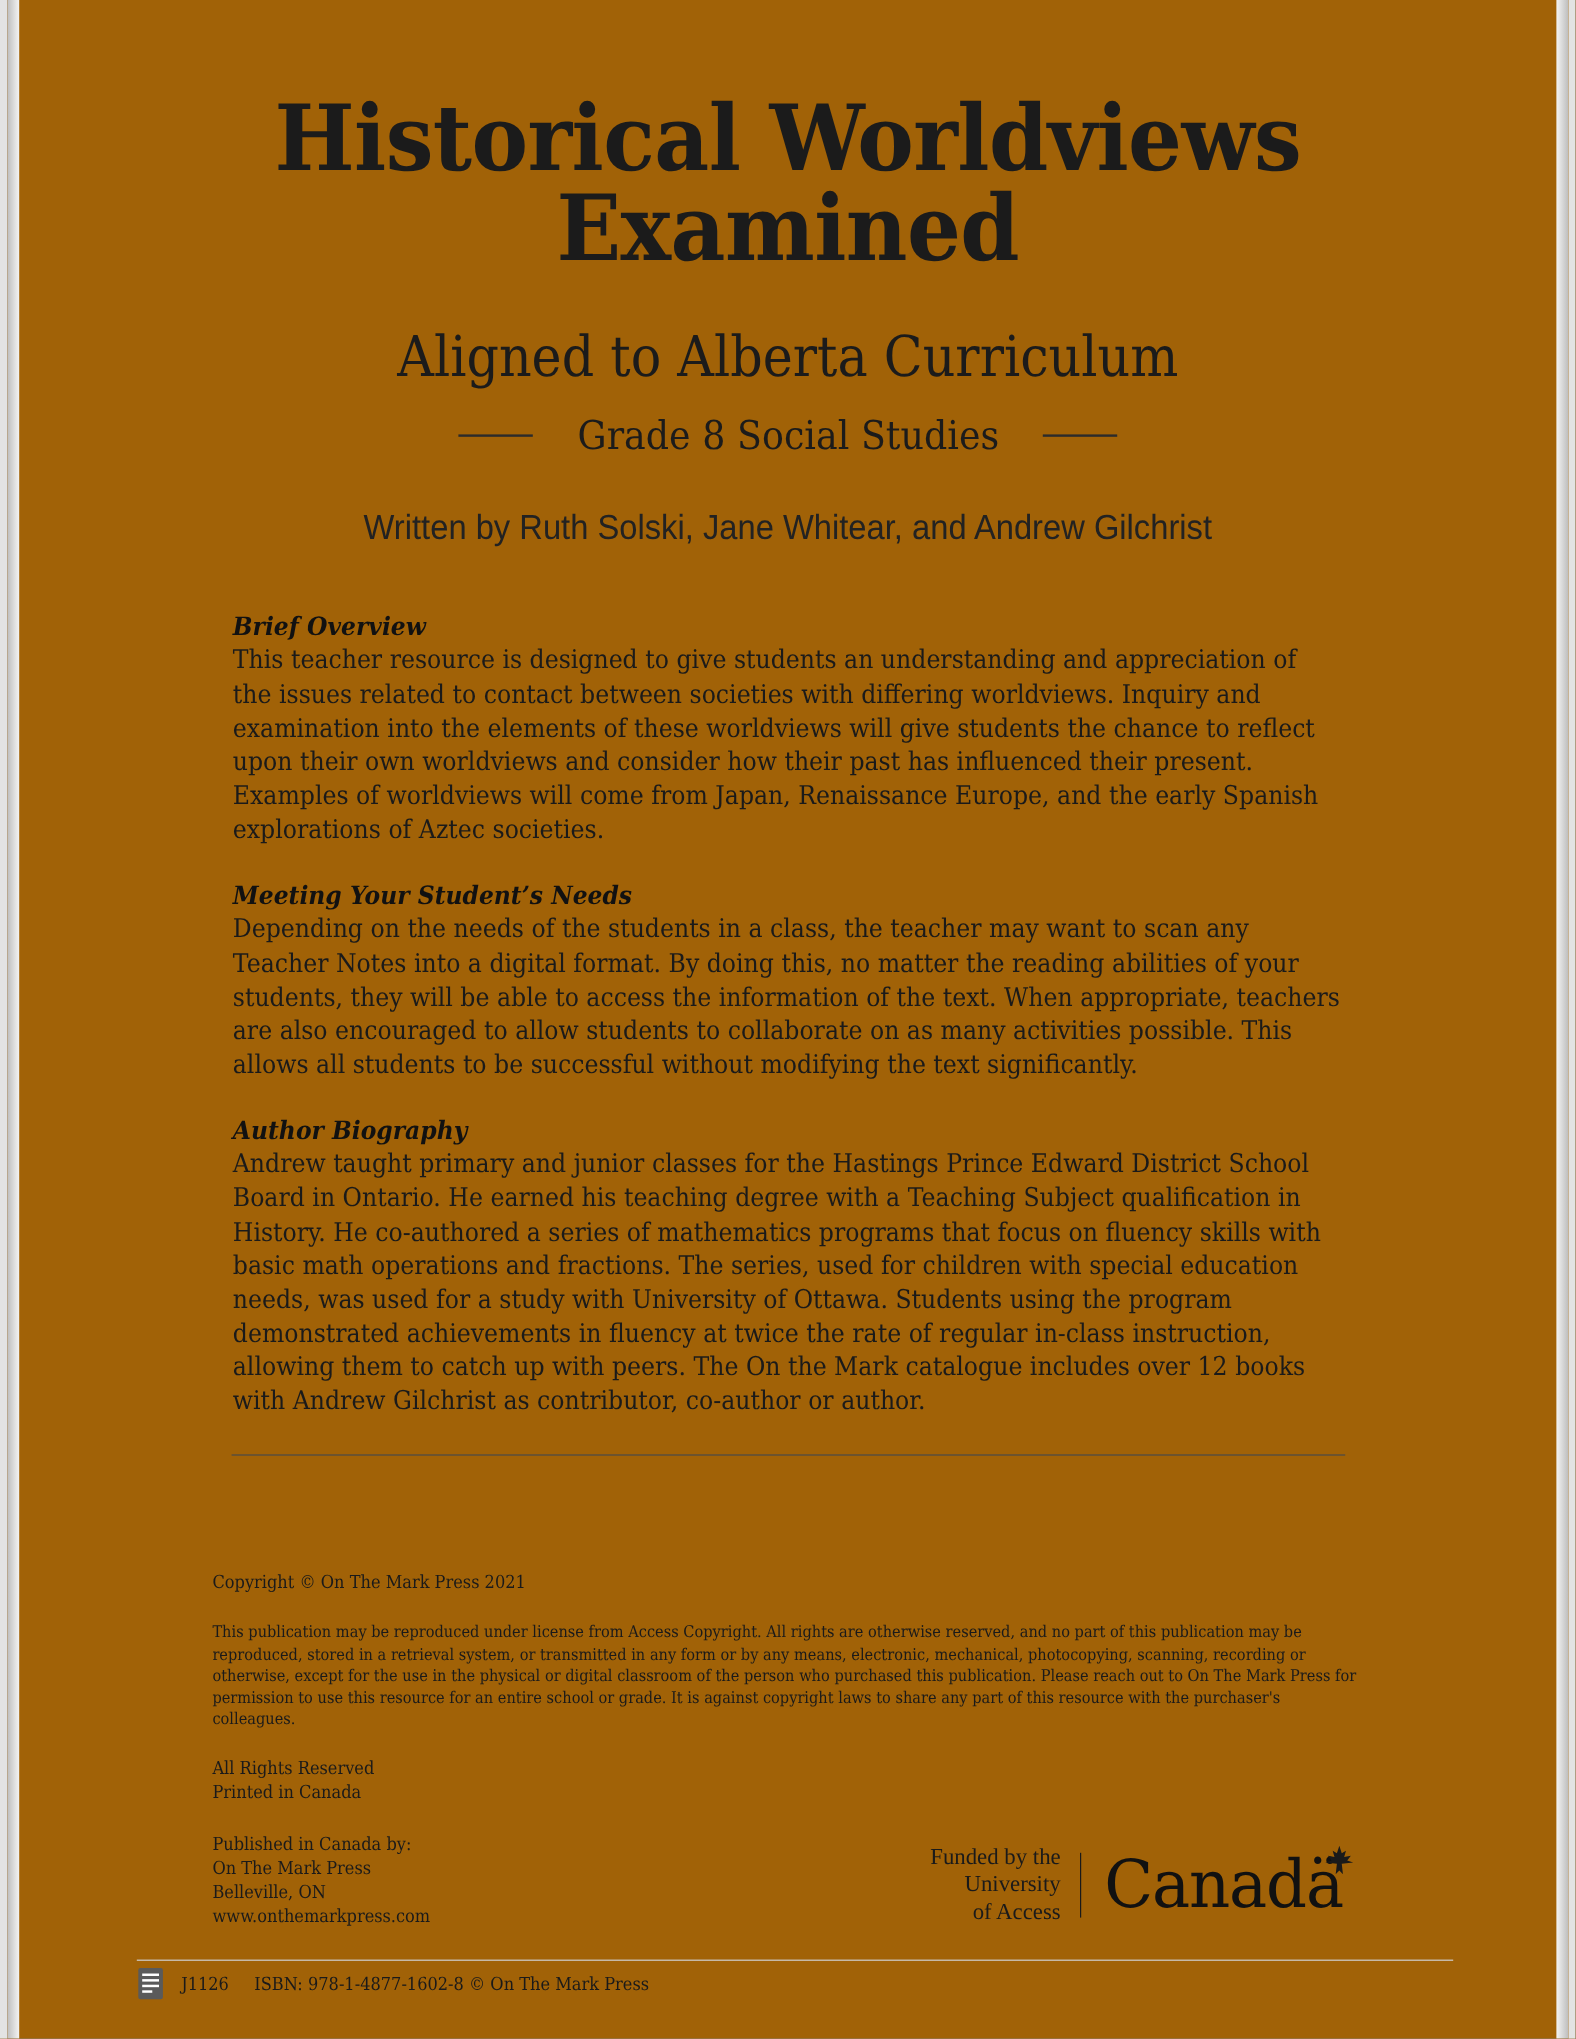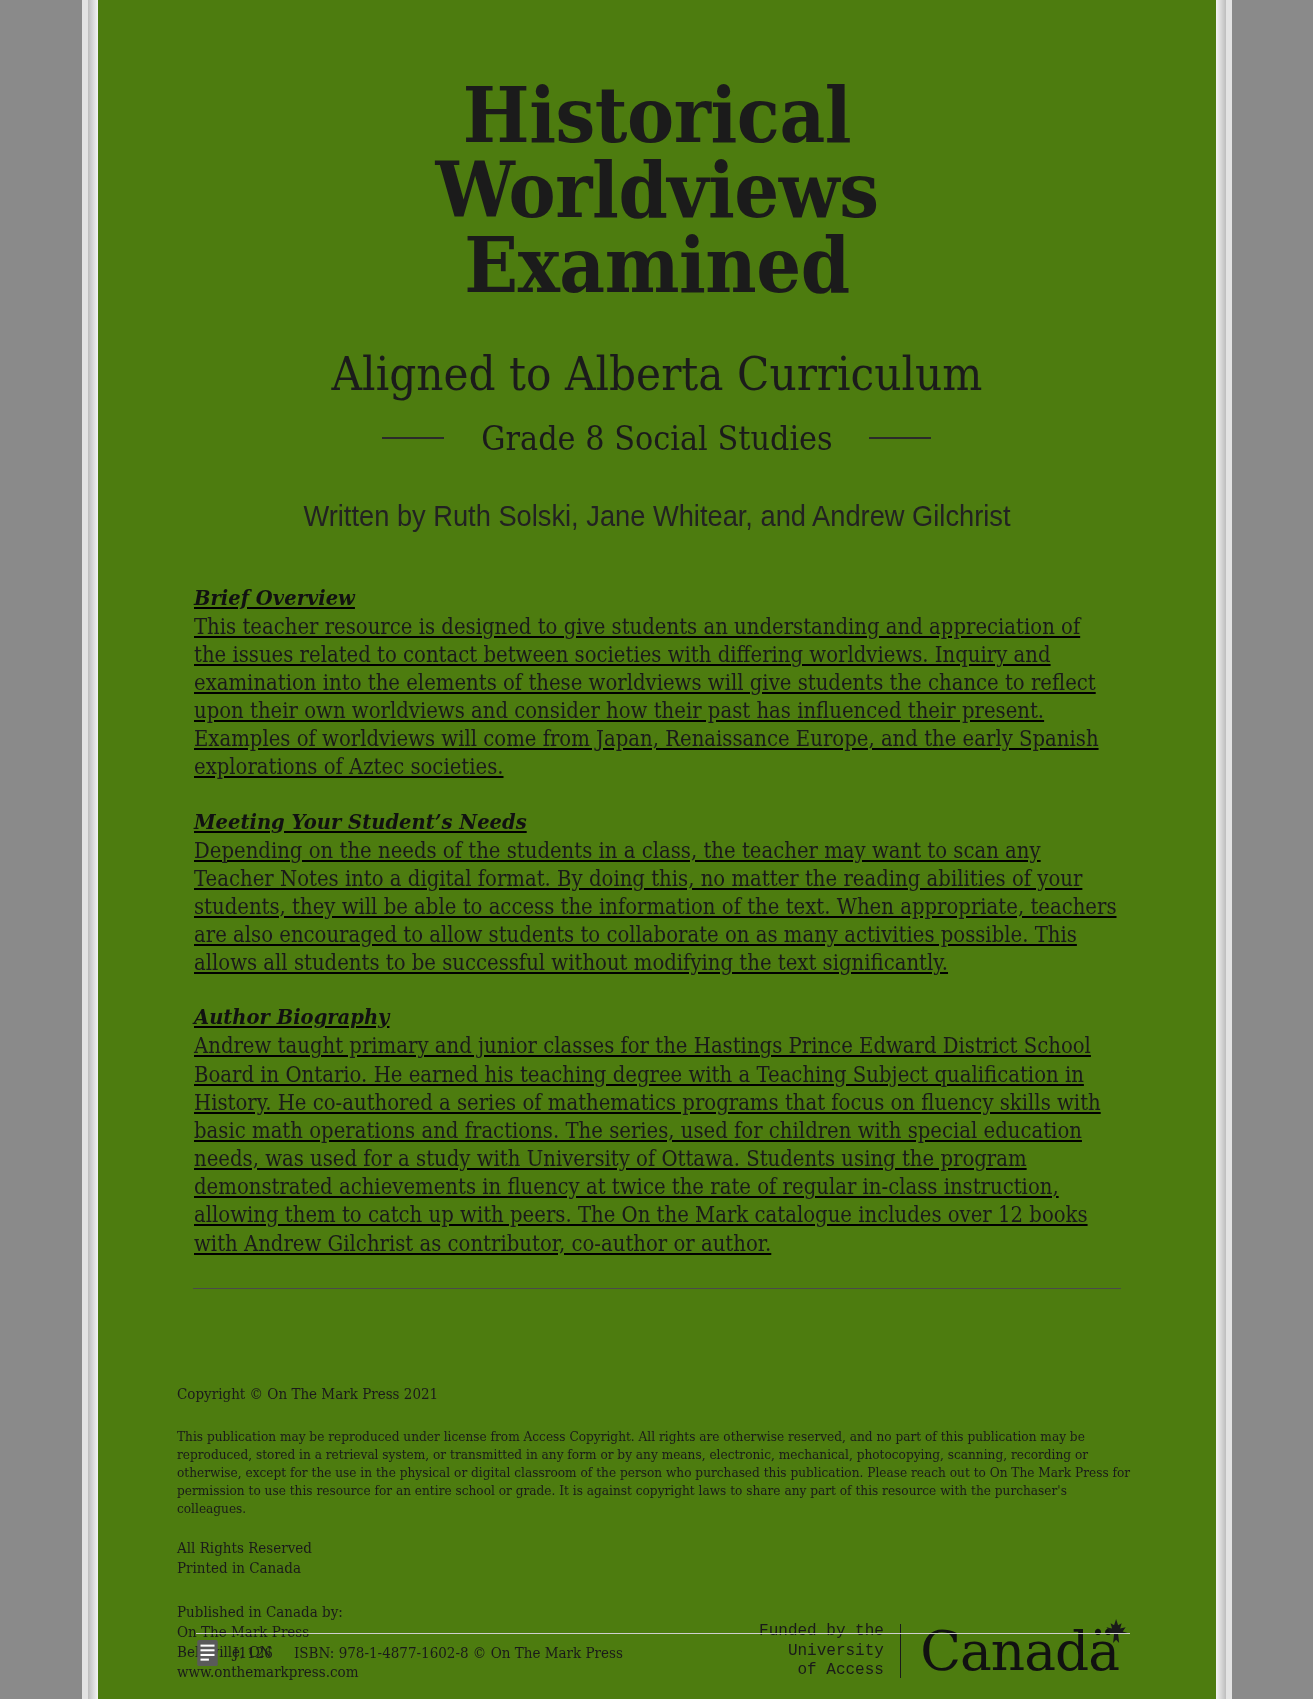--- a/index.html
+++ b/index.html
@@ -2,23 +2,23 @@
 <html><head>
 <meta charset="utf-8">
 <style>
   html, body {
     margin: 0;
     padding: 0;
     background: #8a8a8a;
   }
   .page {
     position: relative;
-    width: 1150px;
+    width: 1313px;
     height: 1699px;
-    background: #4d7c0f;
+    background: #a16207;
     margin: 0 auto;
     overflow: hidden;
     box-sizing: border-box;
     border-left: 6px solid #e3e3e3;
     border-right: 6px solid #e3e3e3;
   }
   .page::before {
     content: "";
     position: absolute;
     left: 0; top: 0; bottom: 0;
@@ -83,21 +83,20 @@
     color: #222;
     margin-top: 42px;
     transform: scaleX(0.94);
   }
 
   
   .body-wrap {
     margin: 0 auto;
     width: 925px;
     padding-top: 52px;
-    text-decoration: underline;
   }
   .sec-heading {
     font-family: "DejaVu Serif", serif;
     font-weight: bold;
     font-style: italic;
     font-size: 21px;
     color: #111;
     margin: 0 0 3px 0;
     transform: scaleX(0.93);
     transform-origin: left center;
@@ -163,22 +162,22 @@
     transform-origin: left center;
   }
   .gov-logo {
     display: flex;
     align-items: center;
     gap: 16px;
     padding-right: 8px;
     padding-bottom: 2px;
   }
   .funded-text {
-    font-family: Liberation Mono, monospace;
-    font-size: 16px;
+    font-family: Liberation Serif, serif;
+    font-size: 19px;
     line-height: 1.22;
     text-align: right;
     color: #1a1a1a;
   }
   .gov-sep {
     width: 1.5px;
     height: 54px;
     background: #1a1a1a;
   }
   .canada-wordmark {

